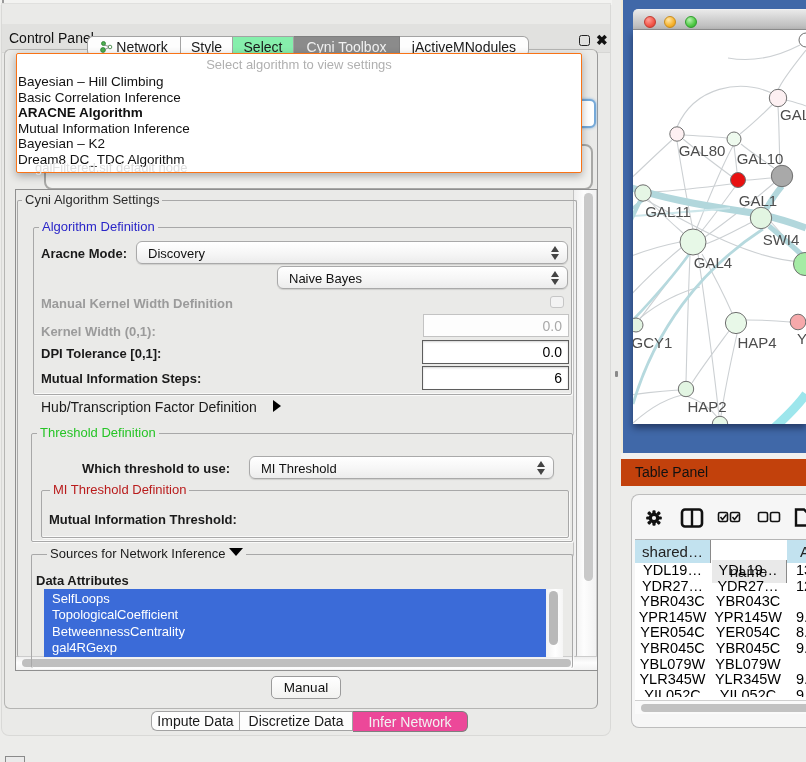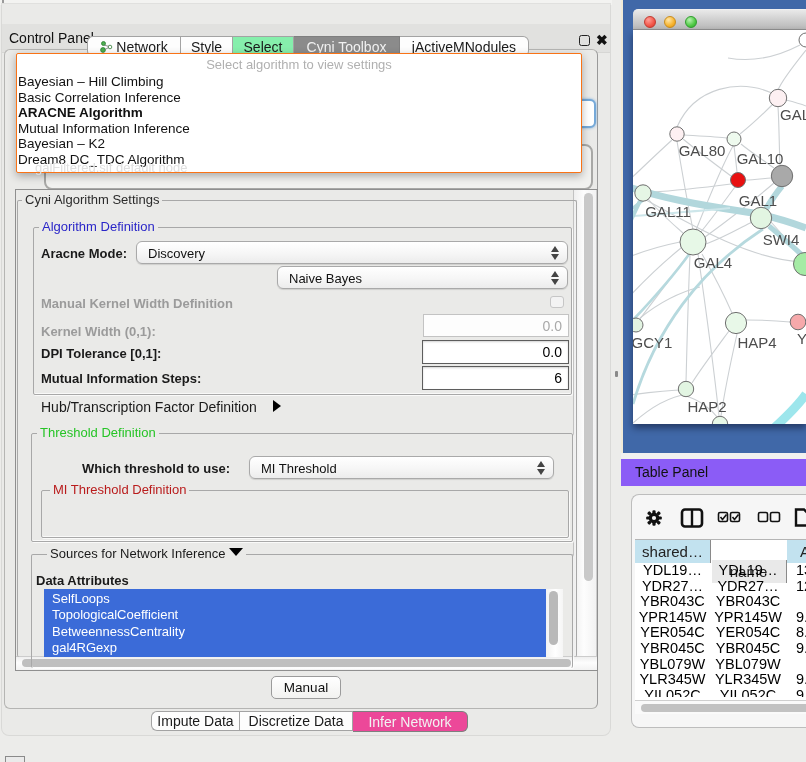--- a/index.html
+++ b/index.html
@@ -104,20 +104,21 @@
 
   <div class="lbl" style="left:80px;top:457px;">Which threshold to use:</div>
   <div class="combo" style="left:247px;top:452px;width:303px;height:21px;">
       <span class="ct">MI Threshold</span>
       <span class="spin"></span>
     </div>
 
   <div class="grp" style="left:39px;top:486px;width:526px;height:46px;"></div>
   <div class="gcap" style="left:48px;top:478px;color:#b91c1c;">MI Threshold Definition</div>
 
+  <div class="lbl" style="left:47px;top:508px;">Mutual Information Threshold:</div>
 
   <div class="grp" style="left:29px;top:550px;width:540px;height:113px;border-bottom:none;"></div>
   <div class="gcap" style="left:45px;top:542px;color:#1a1a1a;">Sources for Network Inference <span style="display:inline-block;vertical-align:2px;width:0;height:0;border-left:7px solid transparent;border-right:7px solid transparent;border-top:8px solid #000;"></span></div>
 
   <div class="lbl" style="left:34px;top:569px;">Data Attributes</div>
 
   <div class="abs" style="left:42px;top:584.5px;width:502px;height:68px;background:#3b6bd8;overflow:hidden;">
     <div style="color:#fff;font-size:13px;line-height:16.5px;padding:2px 0 0 8px;">SelfLoops<br>TopologicalCoefficient<br>BetweennessCentrality<br>gal4RGexp</div>
   </div>
   <div class="abs" style="left:544px;top:584.5px;width:17px;height:68px;background:linear-gradient(90deg,#f2f2f2,#ffffff 55%,#f5f5f5);"></div>
@@ -227,21 +228,21 @@
     <text x="713" y="268" text-anchor="middle">GAL4</text>
     <text x="652" y="348" text-anchor="middle">GCY1</text>
     <text x="757" y="348" text-anchor="middle">HAP4</text>
     <text x="797" y="344">Y</text>
     <text x="707" y="412" text-anchor="middle">HAP2</text>
   </g>
 </svg>
 </div>
 
 <div class="abs" style="left:621px;top:453px;width:185px;height:6px;background:#f1f1ef;"></div>
-<div class="abs" style="left:621px;top:459px;width:185px;height:27px;background:#8b5cf6;">
+<div class="abs" style="left:621px;top:459px;width:185px;height:27px;background:#c2410c;">
   <div class="abs" style="left:14px;top:0;height:27px;line-height:27px;font-size:14px;color:#111;">Table Panel</div>
 </div>
 <div class="abs" style="left:621px;top:486px;width:185px;height:276px;background:#ececea;"></div>
 <div class="abs" style="left:631px;top:494px;width:185px;height:232px;background:#f6f6f6;border:1px solid #bdbdbd;border-radius:8px 0 0 8px;border-right:none;overflow:hidden;">
 
   <svg class="abs" style="left:12px;top:12px;" width="165" height="24" viewBox="0 0 165 24">
     <g fill="#111">
       <circle cx="10" cy="11" r="5.4"></circle>
       <g>
         <rect x="8.4" y="3.2" width="3.2" height="3.6" rx="1.2"></rect>

